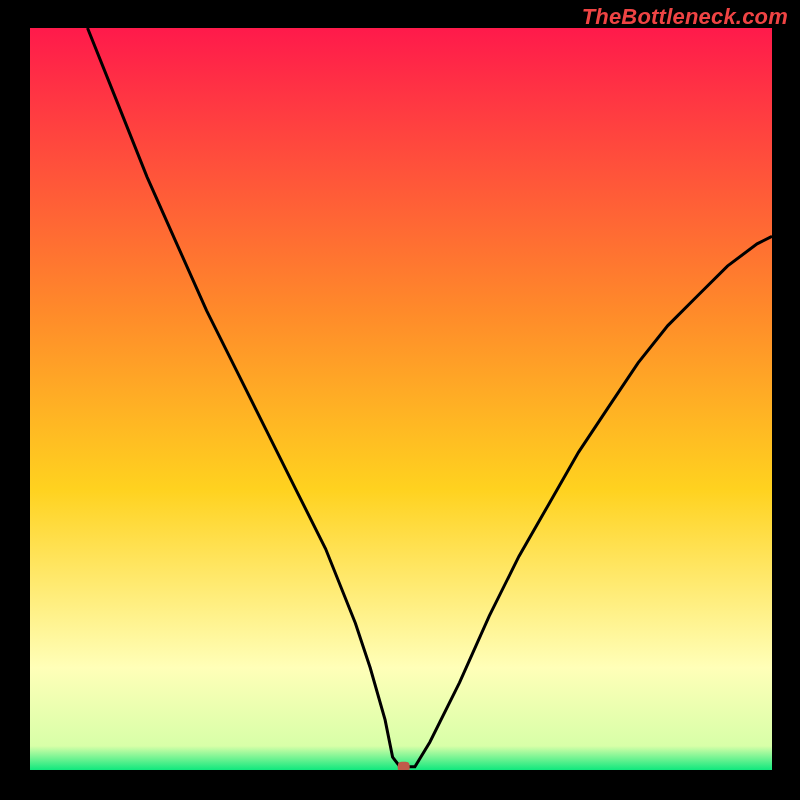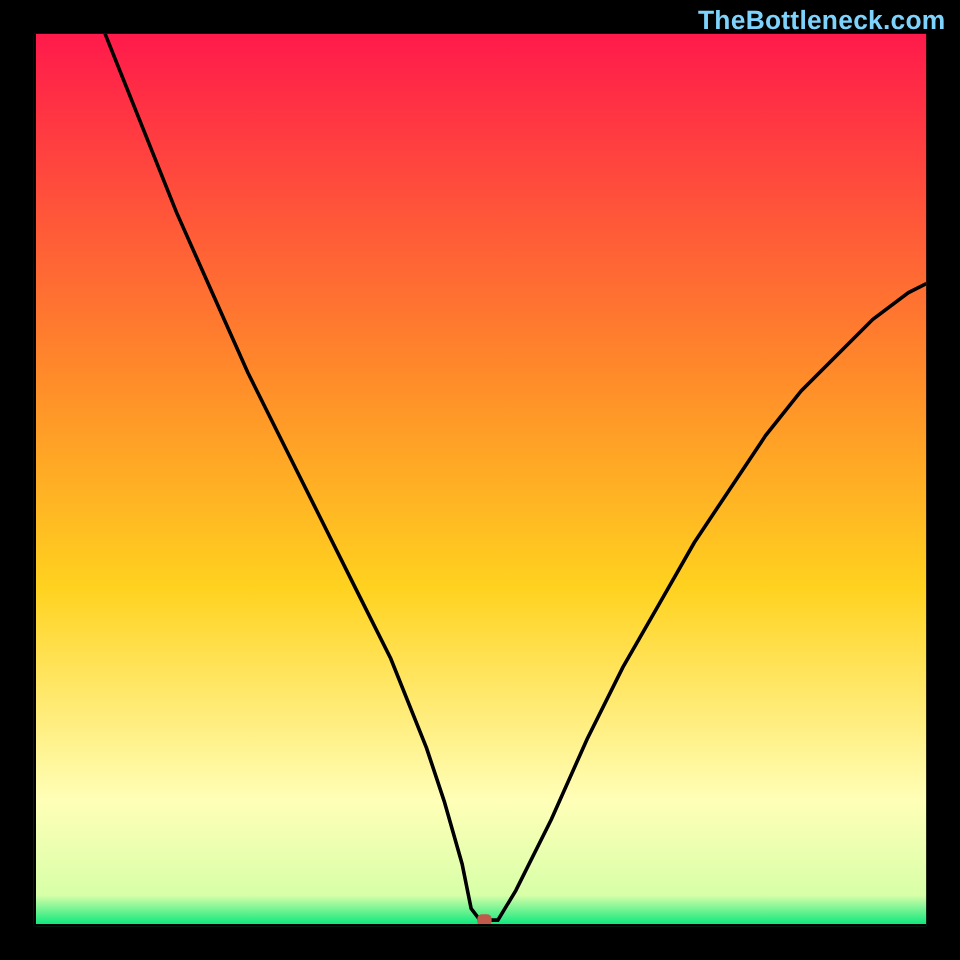--- a/index.html
+++ b/index.html
@@ -14,25 +14,26 @@
   .container {
     position: relative;
     width: 800px;
     height: 800px;
     background: #000;
   }
   .watermark {
     position: absolute;
     top: 4px;
     right: 12px;
-    color: #7dd3fc;
+    color: #ef4444;
     font-size: 22px;
     font-weight: 600;
     letter-spacing: 0.2px;
     z-index: 5;
+    font-style: italic;
   }
   .axis-line {
     position: absolute;
     background: #000;
     z-index: 4;
   }
   .axis-left {
     left: 28px;
     top: 28px;
     width: 2px;

